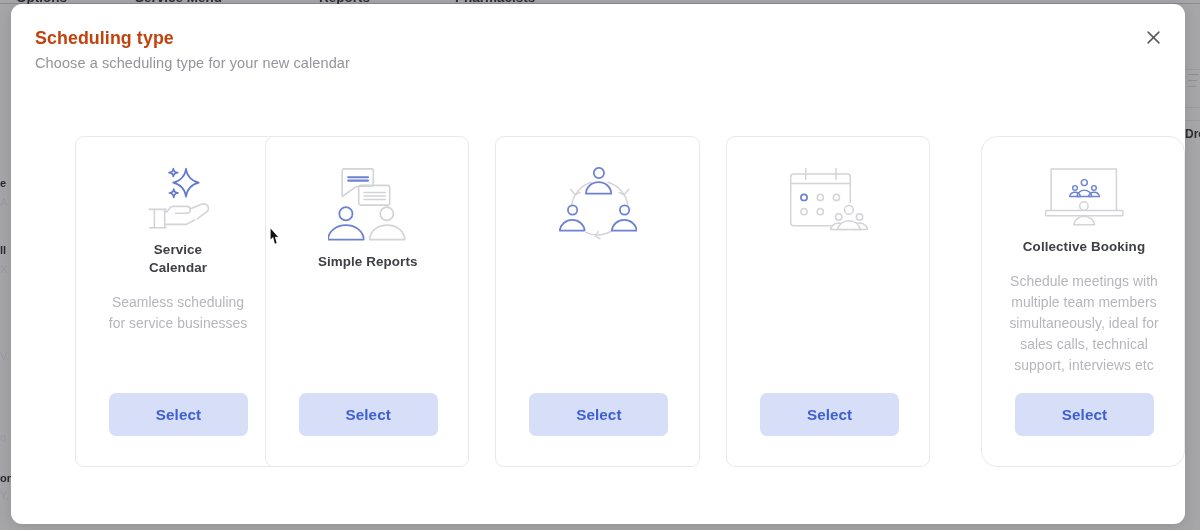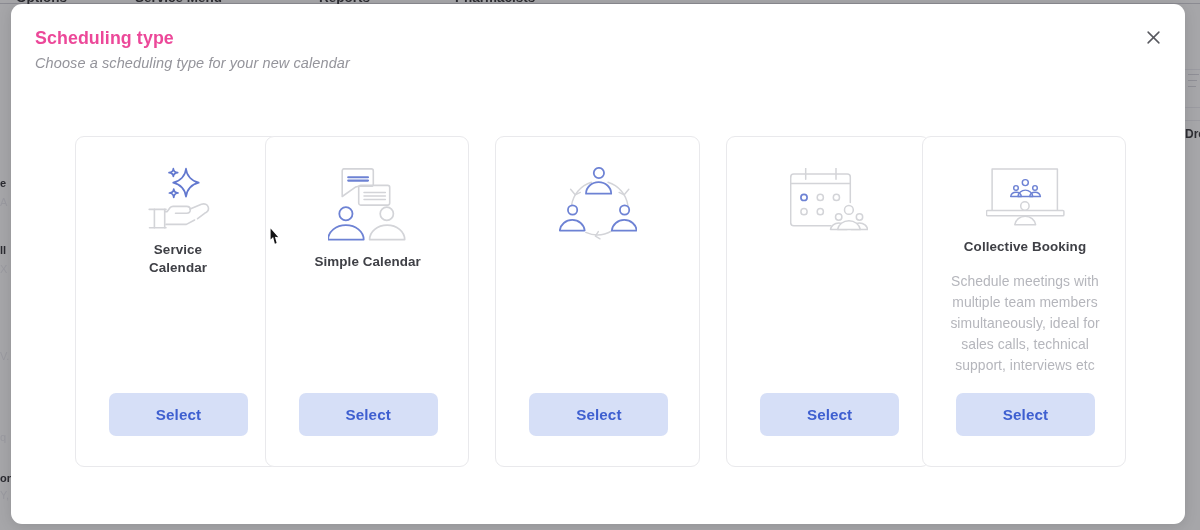--- a/index.html
+++ b/index.html
@@ -14,22 +14,22 @@
   .bg-left-word{position:absolute;left:0;color:#37373c;font-size:11px;white-space:nowrap;}
   .bg-left-word.b{font-weight:700;color:#2b2b31;}
   .bg-left-word.f{color:#9a9aa0;}
   .bg-right-word{position:absolute;color:#2e2e33;font-weight:700;font-size:12px;white-space:nowrap;}
   .bg-right-line{position:absolute;height:1px;background:#8f8f96;}
   .bg-right-rule{position:absolute;height:1px;background:#9b9ba1;}
 
   .modal{position:absolute;left:11px;top:4px;width:1174px;height:520px;background:#fff;
          border-radius:11px;box-shadow:0 2px 14px rgba(0,0,0,.12);}
 
-  .modal-title{position:absolute;left:24px;top:24px;font-size:17.8px;font-weight:600;color:#ec4899;letter-spacing:.1px;}
-  .modal-sub{position:absolute;left:24px;top:51px;font-size:14.5px;color:#94949b;letter-spacing:.1px;font-style:italic;}
+  .modal-title{position:absolute;left:24px;top:24px;font-size:17.8px;font-weight:600;color:#c2410c;letter-spacing:.1px;}
+  .modal-sub{position:absolute;left:24px;top:51px;font-size:14.5px;color:#94949b;letter-spacing:.1px;}
   .close-btn{position:absolute;right:19px;top:20px;width:26px;height:26px;display:flex;align-items:center;justify-content:center;cursor:pointer;}
 
   .cards{position:absolute;left:23px;top:132px;width:1128px;height:331px;}
   .card{position:absolute;top:0;width:204.2px;height:331px;box-sizing:border-box;border:1px solid #e9e9ec;border-radius:9px;
         background:#fff;}
   .icon-wrap{position:absolute;display:block;line-height:0;}
   .card-body{position:absolute;left:0;width:204px;}
   .card-title{font-size:13.4px;font-weight:700;color:#3f4046;text-align:center;line-height:18.3px;letter-spacing:.1px;}
   .card-desc{font-size:13.9px;color:#b5b6bc;text-align:center;line-height:21.2px;margin-top:14.3px;letter-spacing:.05px;}
   .card-desc p{margin:0 0 11px 0;}
@@ -86,20 +86,23 @@
               <g stroke="#d3d4d8" stroke-width="1.6" stroke-linejoin="round" stroke-linecap="round">
                 <path d="M2.2 46.4 H19 M2.5 64.7 H19"></path>
                 <path d="M7.4 46.4 V64.7 M17.7 46.4 V64.7"></path>
                 <path d="M17.7 48.6 H20.2 L23.2 44.6 C24 43.6 25 43.4 26 43.4 H39.6 C41.8 43.4 43.3 45 43.3 46.8 C43.3 48.7 41.8 50.2 39.6 50.2 H28.5"></path>
                 <path d="M43.1 46.1 L54.4 41.3 C57.6 40.1 60.4 41.4 61.2 43.9 C62 46.5 60.6 49 57.6 50.3 L50.6 55.7"></path>
                 <path d="M19 61.4 H39.4 L47.6 57"></path>
               </g>
             </svg></div>
           <div class="card-body" style="top:104px">
             <div class="card-title">Service<br>Calendar</div>
+            <div class="card-desc">
+              <p>Seamless scheduling<br>for service businesses</p>
+            </div>
           </div>
           <div class="select-btn">Select</div>
         </div>
         <div class="card" style="left: 230.7px;">
           <div class="icon-wrap" style="left:62px;top:31px"><svg width="78" height="73" viewBox="0 0 78 73" fill="none">
               <g stroke="#d3d4d8" stroke-width="1.6" stroke-linejoin="round" stroke-linecap="round">
                 <path d="M15.7 0.9 H43.3 C44.4 0.9 45.3 1.8 45.3 2.9 V16.2 C45.3 17.3 44.4 18.2 43.3 18.2 H30.6 C28 18.2 26.2 19.6 24.6 21.1 L14.2 28.5 V2.9 C14.2 1.8 15 0.9 15.7 0.9 Z"></path>
                 <path d="M32.7 17.4 H59.7 C60.8 17.4 61.7 18.3 61.7 19.4 V35.1 C61.7 36.2 60.8 37.1 59.7 37.1 H32.7 C31.6 37.1 30.7 36.2 30.7 35.1 V19.4 C30.7 18.3 31.6 17.4 32.7 17.4 Z"></path>
               </g>
               <g stroke="#6d82d4" stroke-width="2.1" stroke-linecap="round">
@@ -111,21 +114,21 @@
               <g stroke="#6d82d4" stroke-width="1.8" fill="none">
                 <circle cx="17.9" cy="45.7" r="6.6"></circle>
                 <path d="M0.1 71.6 A17.8 14.5 0 0 1 35.7 71.6 Z" stroke-linejoin="round"></path>
               </g>
               <g stroke="#d3d4d8" stroke-width="1.7" fill="none">
                 <circle cx="58.8" cy="45.7" r="6.6"></circle>
                 <path d="M41.6 71.6 A17.5 14.5 0 0 1 76.7 71.6 Z" stroke-linejoin="round"></path>
               </g>
             </svg></div>
           <div class="card-body" style="top:116px">
-            <div class="card-title">Simple Calendar</div>
+            <div class="card-title">Simple Reports</div>
           </div>
           <div class="select-btn">Select</div>
         </div>
         <div class="card" style="left: 461.4px;">
           <div class="icon-wrap" style="left:62.9px;top:30.1px"><svg width="78" height="75" viewBox="0 0 78 75" fill="none">
               <g stroke="#d3d4d8" stroke-width="1.45" fill="none" stroke-linecap="round" stroke-linejoin="round">
                 <path d="M32.4 15.2 A28.5 28.5 0 0 0 12.5 38.5"></path>
                 <path d="M49.0 15.2 A28.5 28.5 0 0 1 68.9 38.5"></path>
                 <path d="M52.6 64.0 A28.5 28.5 0 0 1 26.8 65.4"></path>
                 <path d="M11.6 22.2 L16.2 27.8 L21.3 25.4"></path>
@@ -160,21 +163,21 @@
                 <circle cx="48.7" cy="49.0" r="3.2"></circle>
                 <path d="M40.5 61.6 A8.3 7.5 0 0 1 57 61.6 Z"></path>
                 <circle cx="69.5" cy="49.0" r="3.2"></circle>
                 <path d="M61.2 61.6 A8.3 7.5 0 0 1 77.7 61.6 Z"></path>
                 <circle cx="58.9" cy="41.9" r="4.4"></circle>
                 <path d="M47.5 61.6 A11.6 10.6 0 0 1 70.4 61.6 Z"></path>
               </g>
             </svg></div>
           <div class="select-btn">Select</div>
         </div>
-        <div class="card" style="left: 888px;">
+        <div class="card" style="left: 947px; border-radius: 16px;">
           <div class="icon-wrap" style="left:63px;top:31px"><svg width="79" height="58" viewBox="0 0 79 58" fill="none">
               <g stroke="#d3d4d8" stroke-width="1.5" fill="none" stroke-linecap="round" stroke-linejoin="round">
                 <path d="M6.1 42.4 V1.1 H71.4 V42.4"></path>
                 <path d="M1.6 42.4 H76.8 C77.4 42.4 77.9 42.9 77.9 43.5 V46.7 C77.9 47.3 77.4 47.8 76.8 47.8 H1.6 C1 47.8 0.5 47.3 0.5 46.7 V43.5 C0.5 42.9 1 42.4 1.6 42.4 Z" fill="#fff"></path>
               </g>
               <g stroke="#6d82d4" stroke-width="1.45" fill="none" stroke-linejoin="round">
                 <circle cx="30.0" cy="19.9" r="2.3"></circle>
                 <path d="M24.7 28.5 A5.4 5.0 0 0 1 35.4 28.5 Z"></path>
                 <circle cx="49.0" cy="19.9" r="2.3"></circle>
                 <path d="M43.7 28.5 A5.4 5.0 0 0 1 54.4 28.5 Z"></path>

